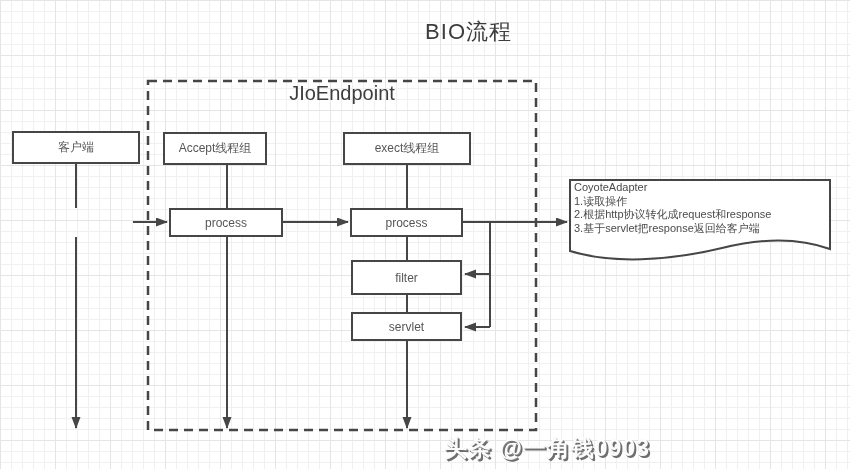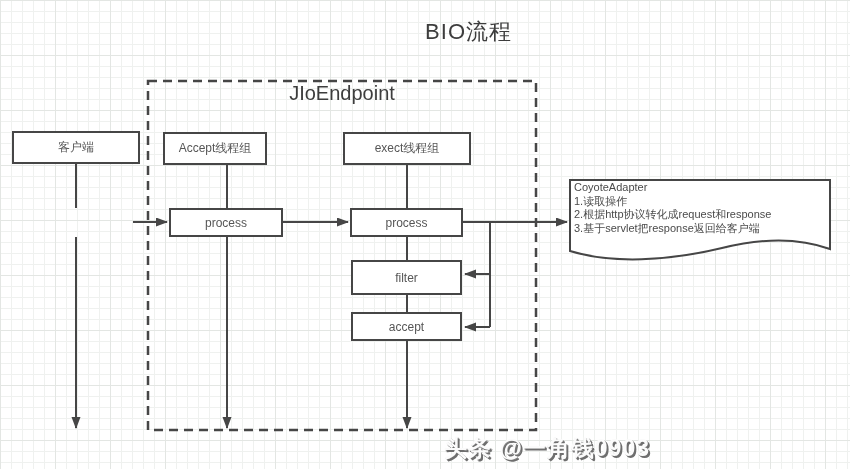--- a/index.html
+++ b/index.html
@@ -97,21 +97,21 @@
   <div class="title">BIO流程</div>
 
   <div class="endpoint-label">JIoEndpoint</div>
 
   <div class="node node-client">客户端</div>
   <div class="node node-accept-grp">Accept线程组</div>
   <div class="node node-accept">process</div>
   <div class="node node-exec-grp">exect线程组</div>
   <div class="node node-process">process</div>
   <div class="node node-filter">filter</div>
-  <div class="node node-servlet">accept</div>
+  <div class="node node-servlet">servlet</div>
 
   <div class="doc-text">
     <div>CoyoteAdapter</div>
     <div>1.读取操作</div>
     <div>2.根据http协议转化成request和response</div>
     <div>3.基于servlet把response返回给客户端</div>
   </div>
 
   <div class="watermark">头条 @一角钱0903</div>
 

